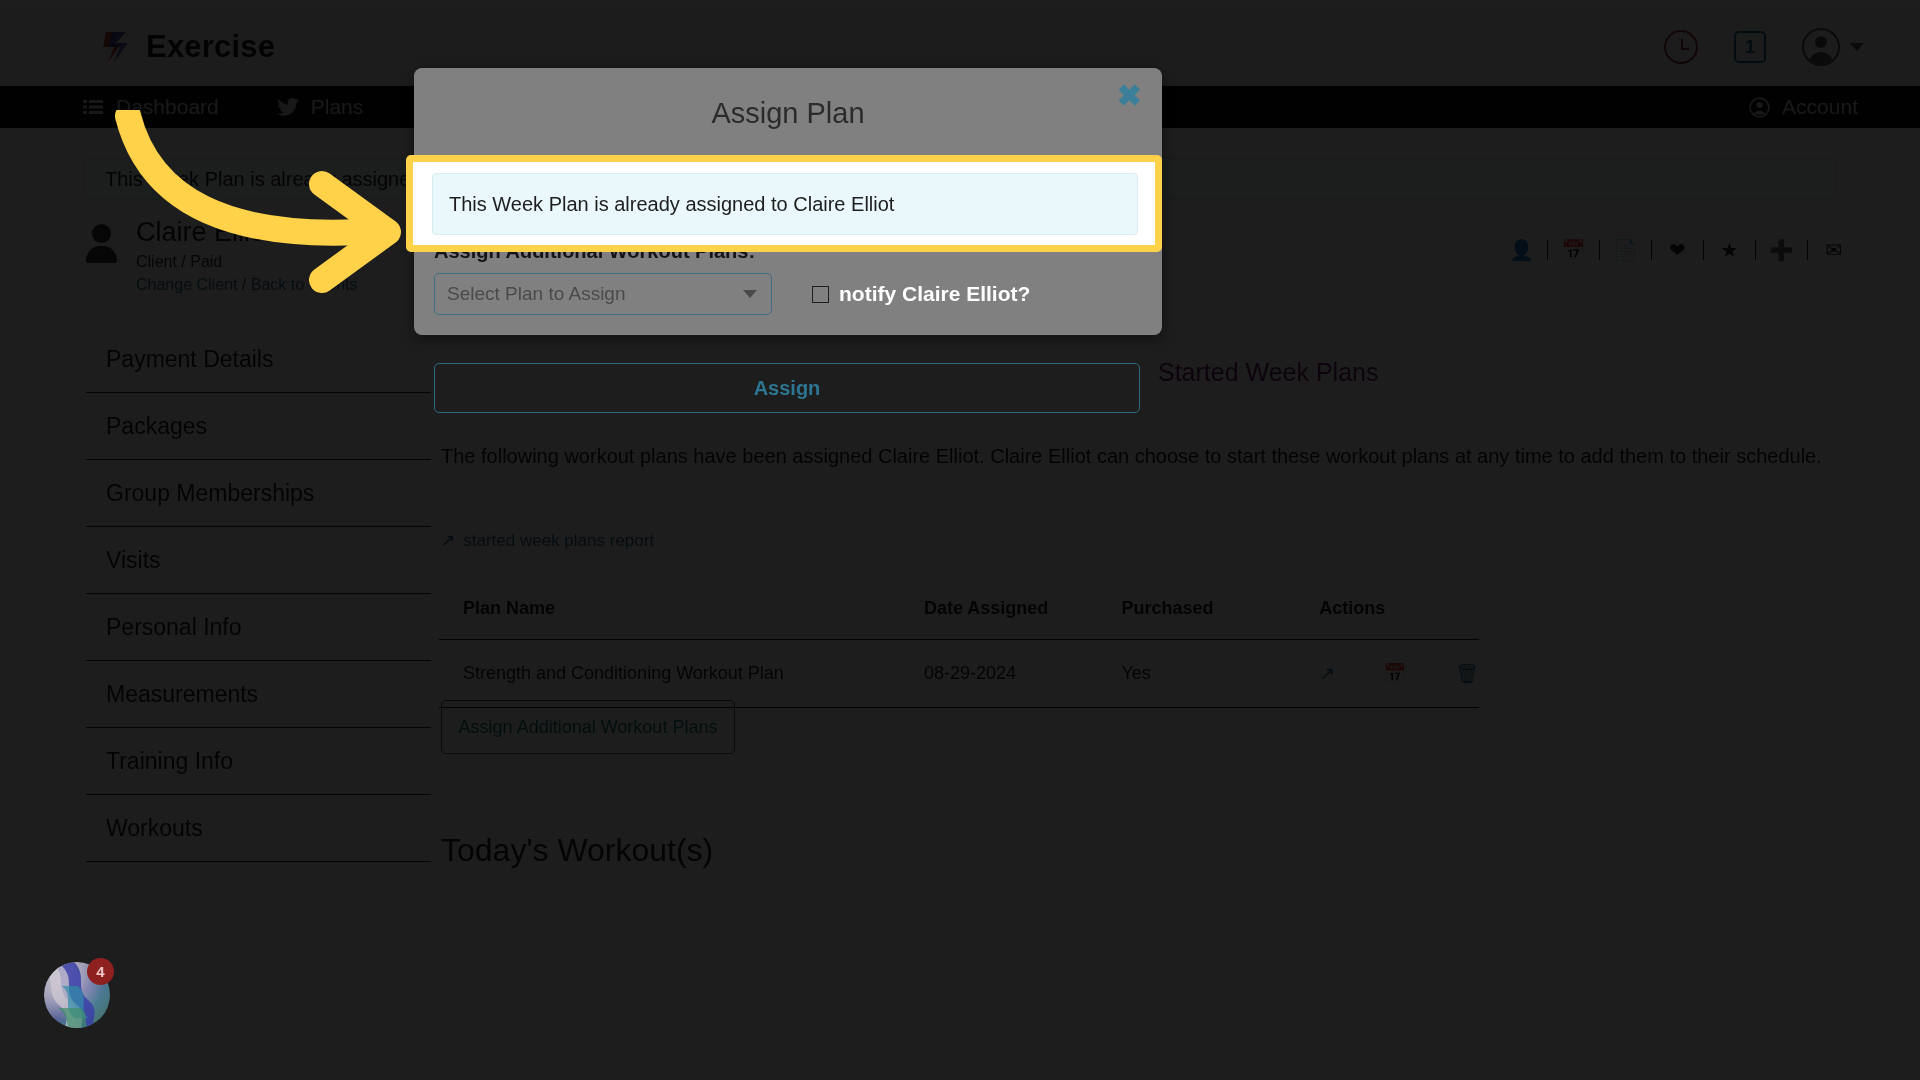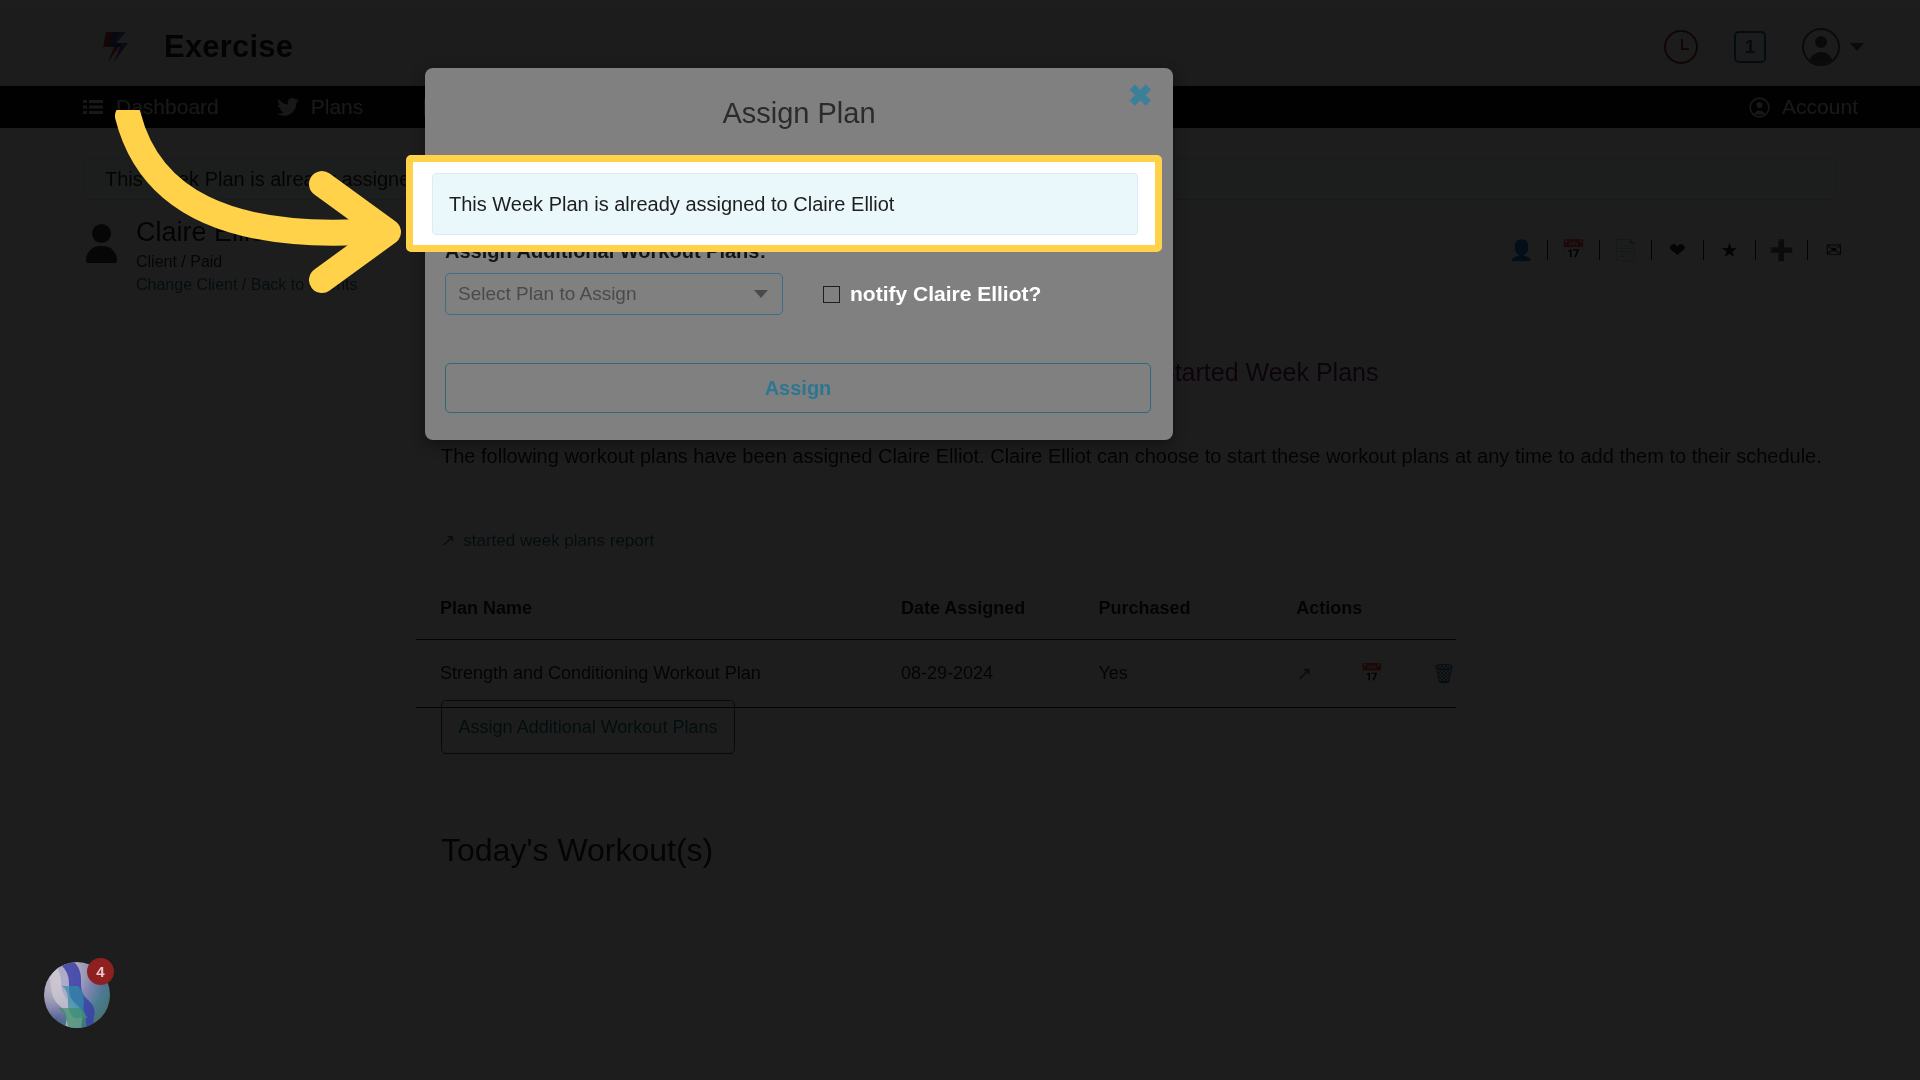--- a/index.html
+++ b/index.html
@@ -22,21 +22,21 @@
     filter: brightness(0.115);
   }
 
   
   .topbar {
     position: absolute; left: 0; top: 8px; right: 0; height: 78px;
     background: #f7f7f7;
     display: flex; align-items: center;
   }
   .brand {
-    display: flex; align-items: center; gap: 32px;
+    display: flex; align-items: center; gap: 14px;
     margin-left: 100px;
   }
   .brand-logo {
     width: 32px; height: 34px; position: relative;
   }
   .brand-logo svg { display:block; }
   .brand-name {
     font-size: 31px; font-weight: 700; color: #1b1b1b; letter-spacing: .2px;
   }
   .topbar-right {
@@ -148,21 +148,21 @@
   .panel-para {
     position: absolute; left: 441px; top: 444px; width: 1400px;
     font-size: 20px; color: #1c1c1c; line-height: 1.25;
   }
   .report-link {
     position: absolute; left: 441px; top: 530px;
     font-size: 17px; color: #2f6b87; display: flex; align-items: center; gap: 8px;
   }
 
   .plans-table {
-    position: absolute; left: 416px; top: 576px; width: 1040px;
+    position: absolute; left: 439px; top: 576px; width: 1040px;
   }
   table { border-collapse: collapse; width: 1040px; }
   th {
     text-align: left; font-size: 18px; color: #1e1e1e; font-weight: 700;
     padding: 22px 0 20px 24px; border-bottom: 1px solid #1d1d1d;
   }
   td {
     font-size: 18px; color: #1d1d1d; padding: 22px 0 22px 24px;
     border-bottom: 1px solid #1b1b1b;
   }
@@ -195,21 +195,21 @@
   .chat-ball svg { position:absolute; left:0; top:0; }
   .chat-badge {
     position: absolute; right: -4px; top: -4px;
     width: 27px; height: 27px; border-radius: 50%;
     background: #8f2020; color: #efc9c9; font-size: 15px; font-weight: 700;
     display:flex; align-items:center; justify-content:center;
   }
 
   
   .modal {
-    position: absolute; left: 425px; top: 68px; width: 748px; height: 372px;
+    position: absolute; left: 414px; top: 68px; width: 748px; height: 267px;
     background: #808080; border-radius: 8px;
     box-shadow: 0 4px 14px rgba(0,0,0,.4);
   }
   .modal-header {
     height: 90px; display: flex; align-items: center; justify-content: center;
     position: relative;
   }
   .modal-title { font-size: 29px; color: #2b2b2b; font-weight: 400; }
   .modal-close {
     position: absolute; right: 20px; top: 13px;
@@ -348,20 +348,30 @@
         <div class="client-name">Claire Elliot</div>
         <div class="client-role">Client / Paid</div>
         <div class="client-links">
           <span>Change Client</span>
           <span class="sep">/</span>
           <span>Back to Clients</span>
         </div>
       </div>
     </div>
 
+    <div class="side-list">
+      <div class="side-item">Payment Details</div>
+      <div class="side-item">Packages</div>
+      <div class="side-item">Group Memberships</div>
+      <div class="side-item">Visits</div>
+      <div class="side-item">Personal Info</div>
+      <div class="side-item">Measurements</div>
+      <div class="side-item">Training Info</div>
+      <div class="side-item">Workouts</div>
+    </div>
 
     <div class="action-icons">
       <span class="ai">👤</span>
       <span class="ai">📅</span>
       <span class="ai">📄</span>
       <span class="ai">❤</span>
       <span class="ai">★</span>
       <span class="ai">➕</span>
       <span class="ai">✉</span>
     </div>

